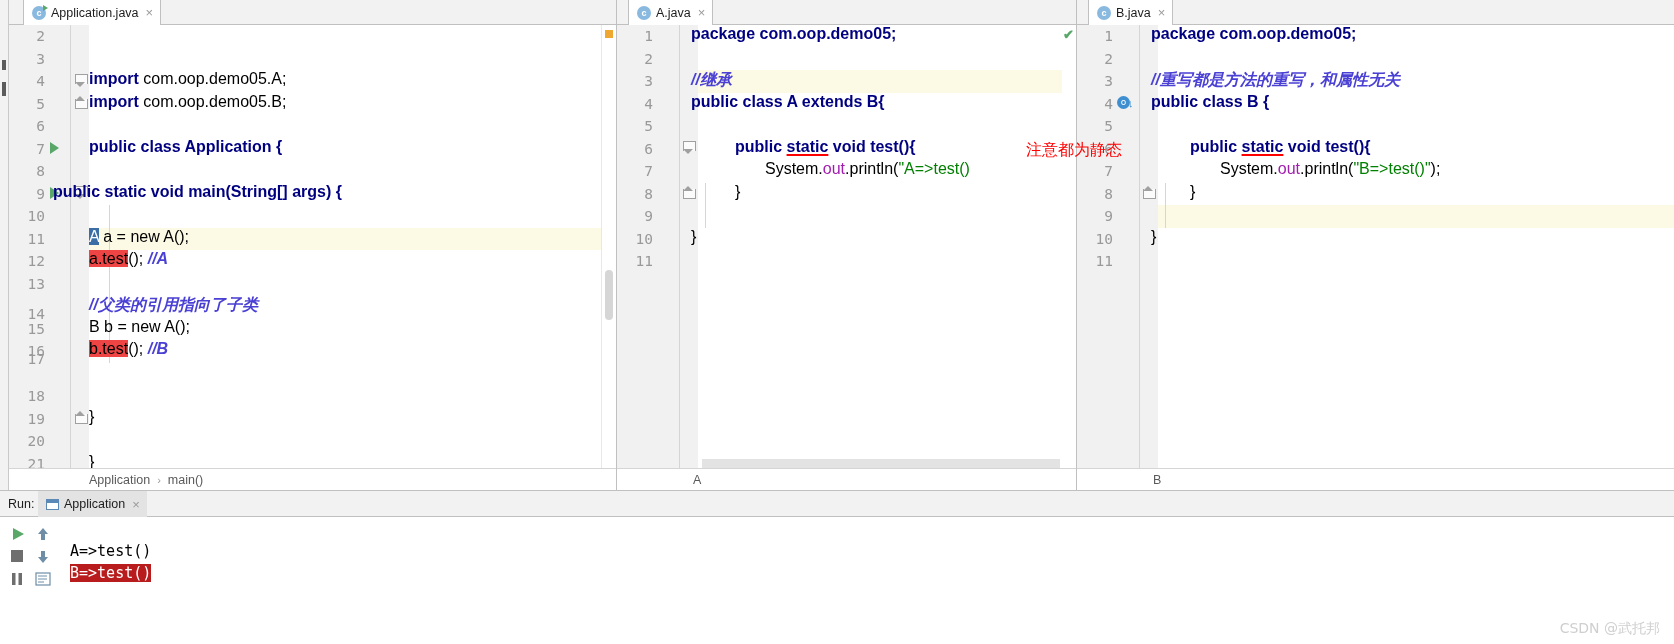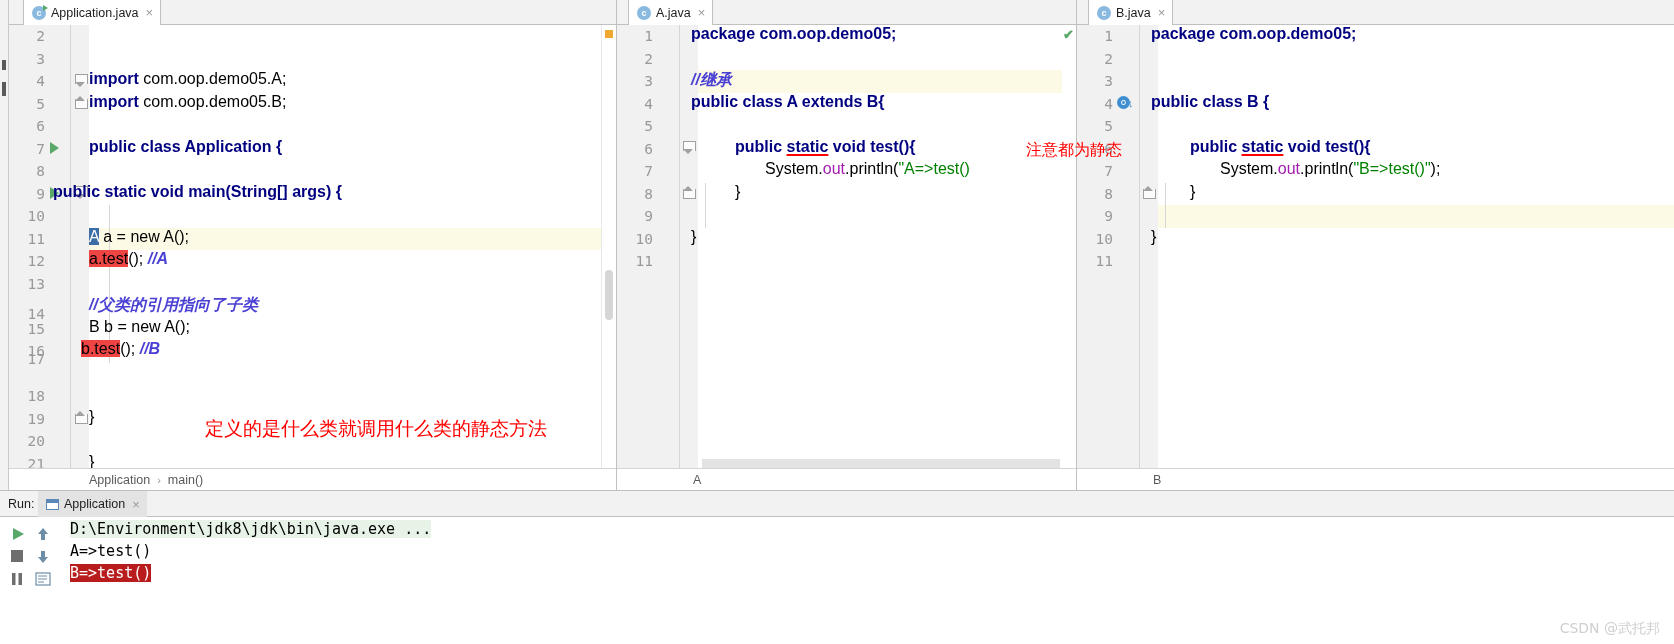--- a/index.html
+++ b/index.html
@@ -331,27 +331,26 @@
       <div class="code code-app" style="top:157.5px;left:44px;"><span class="kw">    public static void main(String[] args) {</span></div>
 
       <div class="code code-app" style="top:202.5px;left:80px;"><span style="color:transparent;">        </span><span class="sel">A</span><span> a = new A();</span></div>
 
       <div class="code code-app" style="top:225px;left:80px;"><span style="color:transparent;">        </span><span class="idhl">a.test</span><span>(); </span><span class="cmt-cn">//A</span></div>
 
       <div class="code code-app" style="top:270px;left:80px;"><span style="color:transparent;">        </span><span class="cmt-cn">//父类的引用指向了子类</span></div>
 
       <div class="code code-app" style="top:292.5px;left:80px;"><span style="color:transparent;">        </span><span>B b = new A();</span></div>
 
-      <div class="code code-app" style="top:315px;left:72px;text-align:right;"><span style="color:transparent;">        </span><span class="idhl">b.test</span><span>(); </span><span class="cmt-cn">//B</span></div>
+      <div class="code code-app" style="top:315px;left:80px;text-align:right;"><span style="color:transparent;">        </span><span class="idhl">b.test</span><span>(); </span><span class="cmt-cn">//B</span></div>
 
       <div class="code code-app" style="top:382.5px;left:80px;"><span style="color:transparent;">    </span><span>}</span></div>
 
       <div class="code code-app" style="top:427.5px;"><span>}</span></div>
 
-      <div class="annot annot-big" style="left:196px;top:391px;">定义的是什么类就调用什么类的静态方法</div>
 
       <div class="edge-line" style="right:14px;"></div>
       <div class="marker-col" style="right:0;">
         <div class="marker-sq" style="left:3px;top:5px;background:#f0a732;"></div>
       </div>
       <div class="vscroll" style="right:3px;top:245px;height:50px;"></div>
     </div>
 
     <div class="crumbs">
       <span>Application</span>
@@ -449,20 +448,21 @@
       <div class="num num-b" style="top:180px;">9</div>
       <div class="num num-b" style="top:202.5px;">10</div>
       <div class="num num-b" style="top:225px;">11</div>
 
       <div class="override-ico" style="left:40px;top:71px;">o</div>
       <div class="override-arrow" style="left:51px;top:72px;">↓</div>
       <div class="fold-up" style="left:66px;top:161px;"></div>
 
       <div class="code code-b" style="top:0px;"><span class="kw">package com.oop.demo05;</span></div>
 
+      <div class="code code-b" style="top:45px;"><span class="cmt-cn">//重写都是方法的重写，和属性无关</span></div>
 
       <div class="code code-b" style="top:67.5px;"><span class="kw">public class B {</span></div>
 
       <div class="code code-b" style="top:112.5px;left:113px;"><span class="kw">public </span><span class="kw err-und">static</span><span class="kw"> void test(){</span></div>
 
       <div class="code code-b" style="top:135px;left:143px;"><span>System.</span><span class="fld">out</span><span>.println(</span><span class="str">"B=&gt;test()"</span><span>);</span></div>
 
       <div class="code code-b" style="top:157.5px;left:113px;"><span>}</span></div>
 
       <div class="code code-b" style="top:202.5px;"><span>}</span></div>
@@ -504,21 +504,20 @@
       </svg>
       <svg class="tb-ico" style="left:35px;top:55px;" width="16" height="14" viewBox="0 0 16 14">
         <rect x="1" y="1" width="14" height="12" fill="none" stroke="#6e8ea8" stroke-width="1.2"></rect>
         <line x1="3" y1="4" x2="12" y2="4" stroke="#6e8ea8" stroke-width="1"></line>
         <line x1="3" y1="7" x2="12" y2="7" stroke="#6e8ea8" stroke-width="1"></line>
         <line x1="3" y1="10" x2="9" y2="10" stroke="#6e8ea8" stroke-width="1"></line>
       </svg>
     </div>
 
     <div class="console">
-      <div class="cline" style="top:1px;"><span class="cmdhl">D:\Environment\jdk8\jdk\bin\java.exe ...</span></div>
       <div class="cline" style="top:23px;"><span>A=&gt;test()</span></div>
       <div class="cline" style="top:45px;"><span class="outsel">B=&gt;test()</span></div>
     </div>
   </div>
 
   <div class="watermark">CSDN @武托邦</div>
 
 </div>
 
 </body></html>

